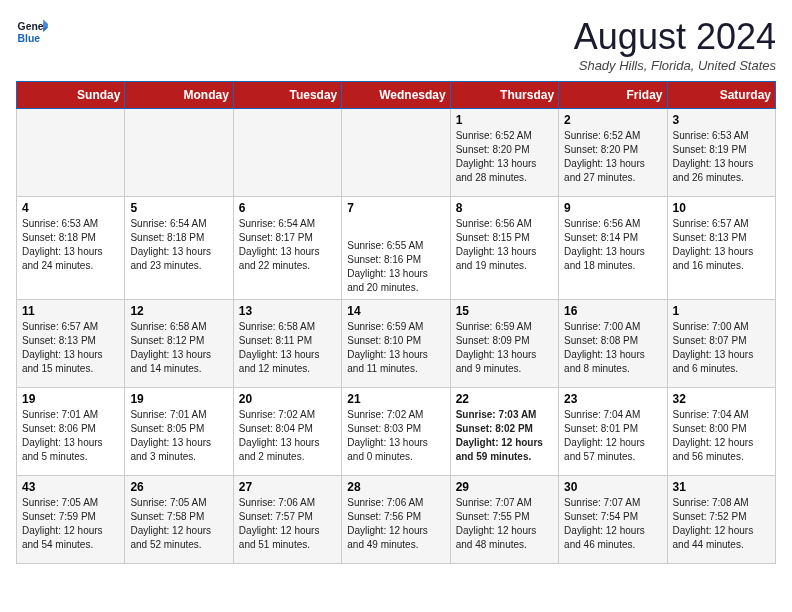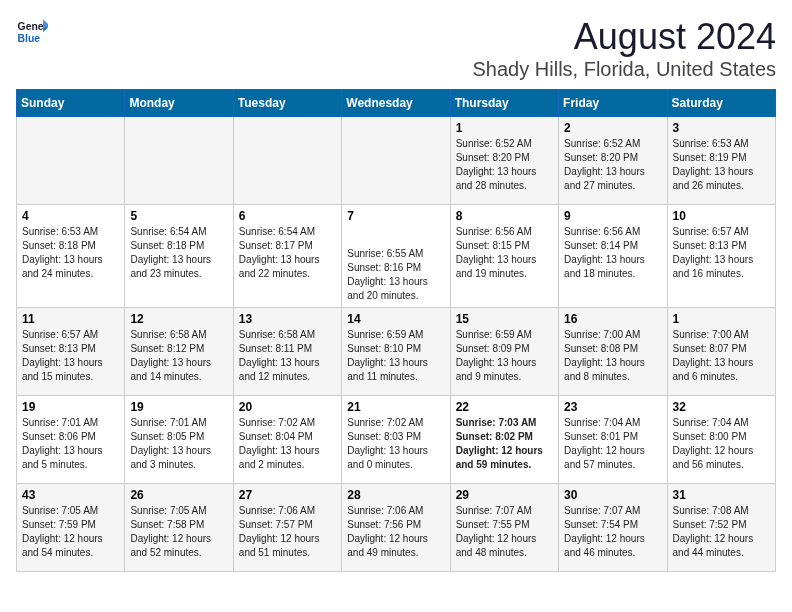--- a/index.html
+++ b/index.html
@@ -27,33 +27,34 @@
     }
     .title-area {
       text-align: right;
     }
     .calendar-title {
       font-size: 36px;
       font-weight: normal;
       color: #1a1a2e;
     }
     .calendar-subtitle {
-      font-size: 20px;
+      font-size: 13px;
       color: #444;
+      font-style: italic;
     }
     .calendar-table {
       width: 100%;
       border-collapse: collapse;
       font-size: 11px;
     }
     .calendar-table th {
-      background-color: #0369a1;
+      background-color: #b91c1c;
       color: #fff;
       padding: 6px 4px;
-      text-align: left;
+      text-align: right;
       font-size: 12px;
       font-weight: bold;
       border: 1px solid #1565c0;
     }
     .calendar-table td {
       border: 1px solid #ccc;
       vertical-align: top;
       padding: 4px 5px;
       width: calc(100% / 7);
       min-height: 80px;

